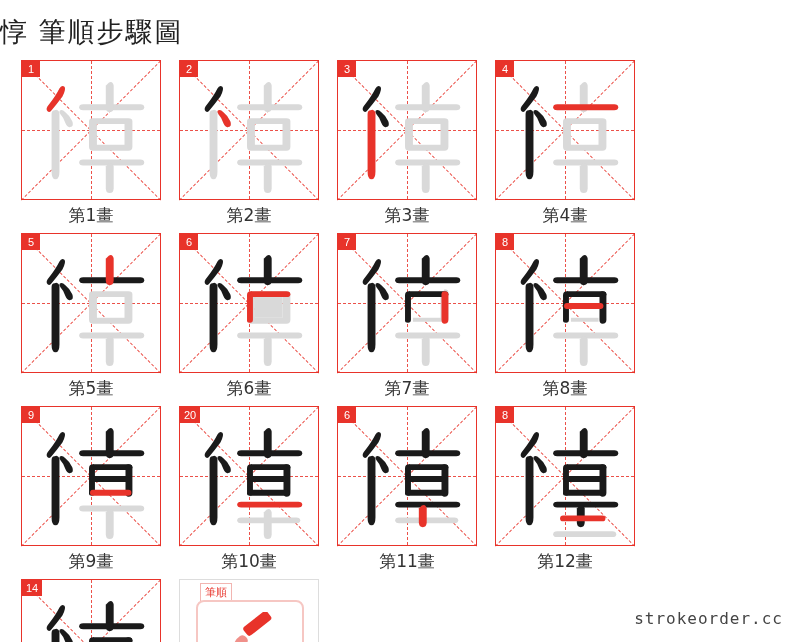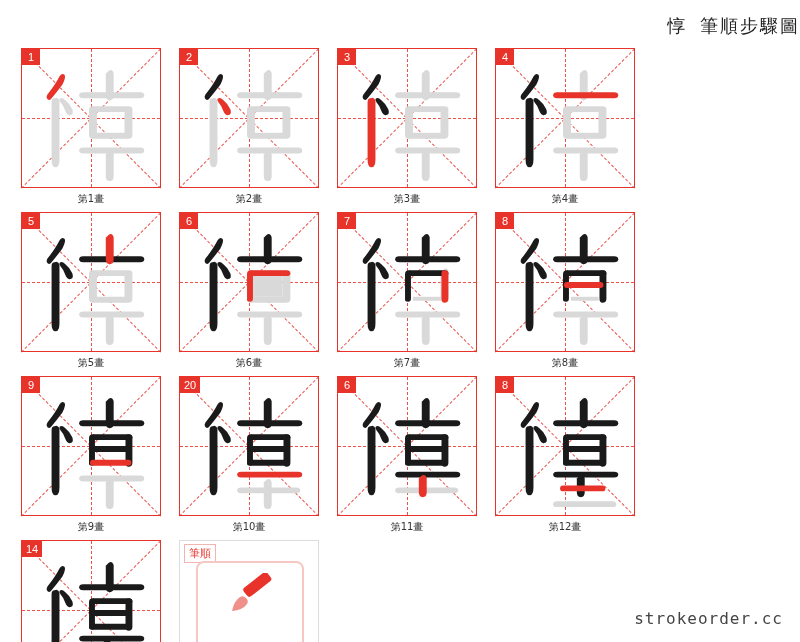--- a/index.html
+++ b/index.html
@@ -9,28 +9,28 @@
   }
   body {
     width: 800px;
     height: 642px;
     font-family: "Liberation Sans", sans-serif;
     color: #222;
     position: relative;
     overflow: hidden;
   }
   .page-title {
-    text-align: right;
-    font-size: 18px;
+    text-align: left;
+    font-size: 27px;
     font-weight: normal;
     color: #222;
     padding: 14px 0 10px 0;
     margin: 0;
     letter-spacing: 2px;
-    font-family: Liberation Mono, monospace;
+    font-family: Liberation Sans, sans-serif;
   }
   .grid {
     display: flex;
     flex-wrap: wrap;
     padding: 0 12px;
     box-sizing: border-box;
   }
   .cell {
     width: 152px;
     margin: 0 3px 6px 3px;
@@ -83,37 +83,37 @@
     font-family: "Liberation Sans", sans-serif;
     z-index: 5;
   }
   .char-svg {
     position: absolute;
     left: 0; top: 0;
     width: 100%;
     height: 100%;
   }
   .caption {
-    font-size: 10px;
+    font-size: 17px;
     color: #333;
     margin-top: 4px;
     font-family: "DejaVu Sans", sans-serif;
   }
   
   .logo-box {
     position: relative;
     width: 140px;
     height: 140px;
     border: 1px solid #ddd;
     box-sizing: border-box;
     background: #fff;
   }
   .logo-label {
     position: absolute;
-    left: 4px; top: 3px;
+    left: 20px; top: 3px;
     font-size: 11px;
     color: #e8332a;
     border: 1px solid #f2b5b1;
     padding: 1px 4px;
     font-family: "DejaVu Sans", sans-serif;
     background: #fff;
   }
   .logo-inner {
     position: absolute;
     left: 16px; top: 20px;

